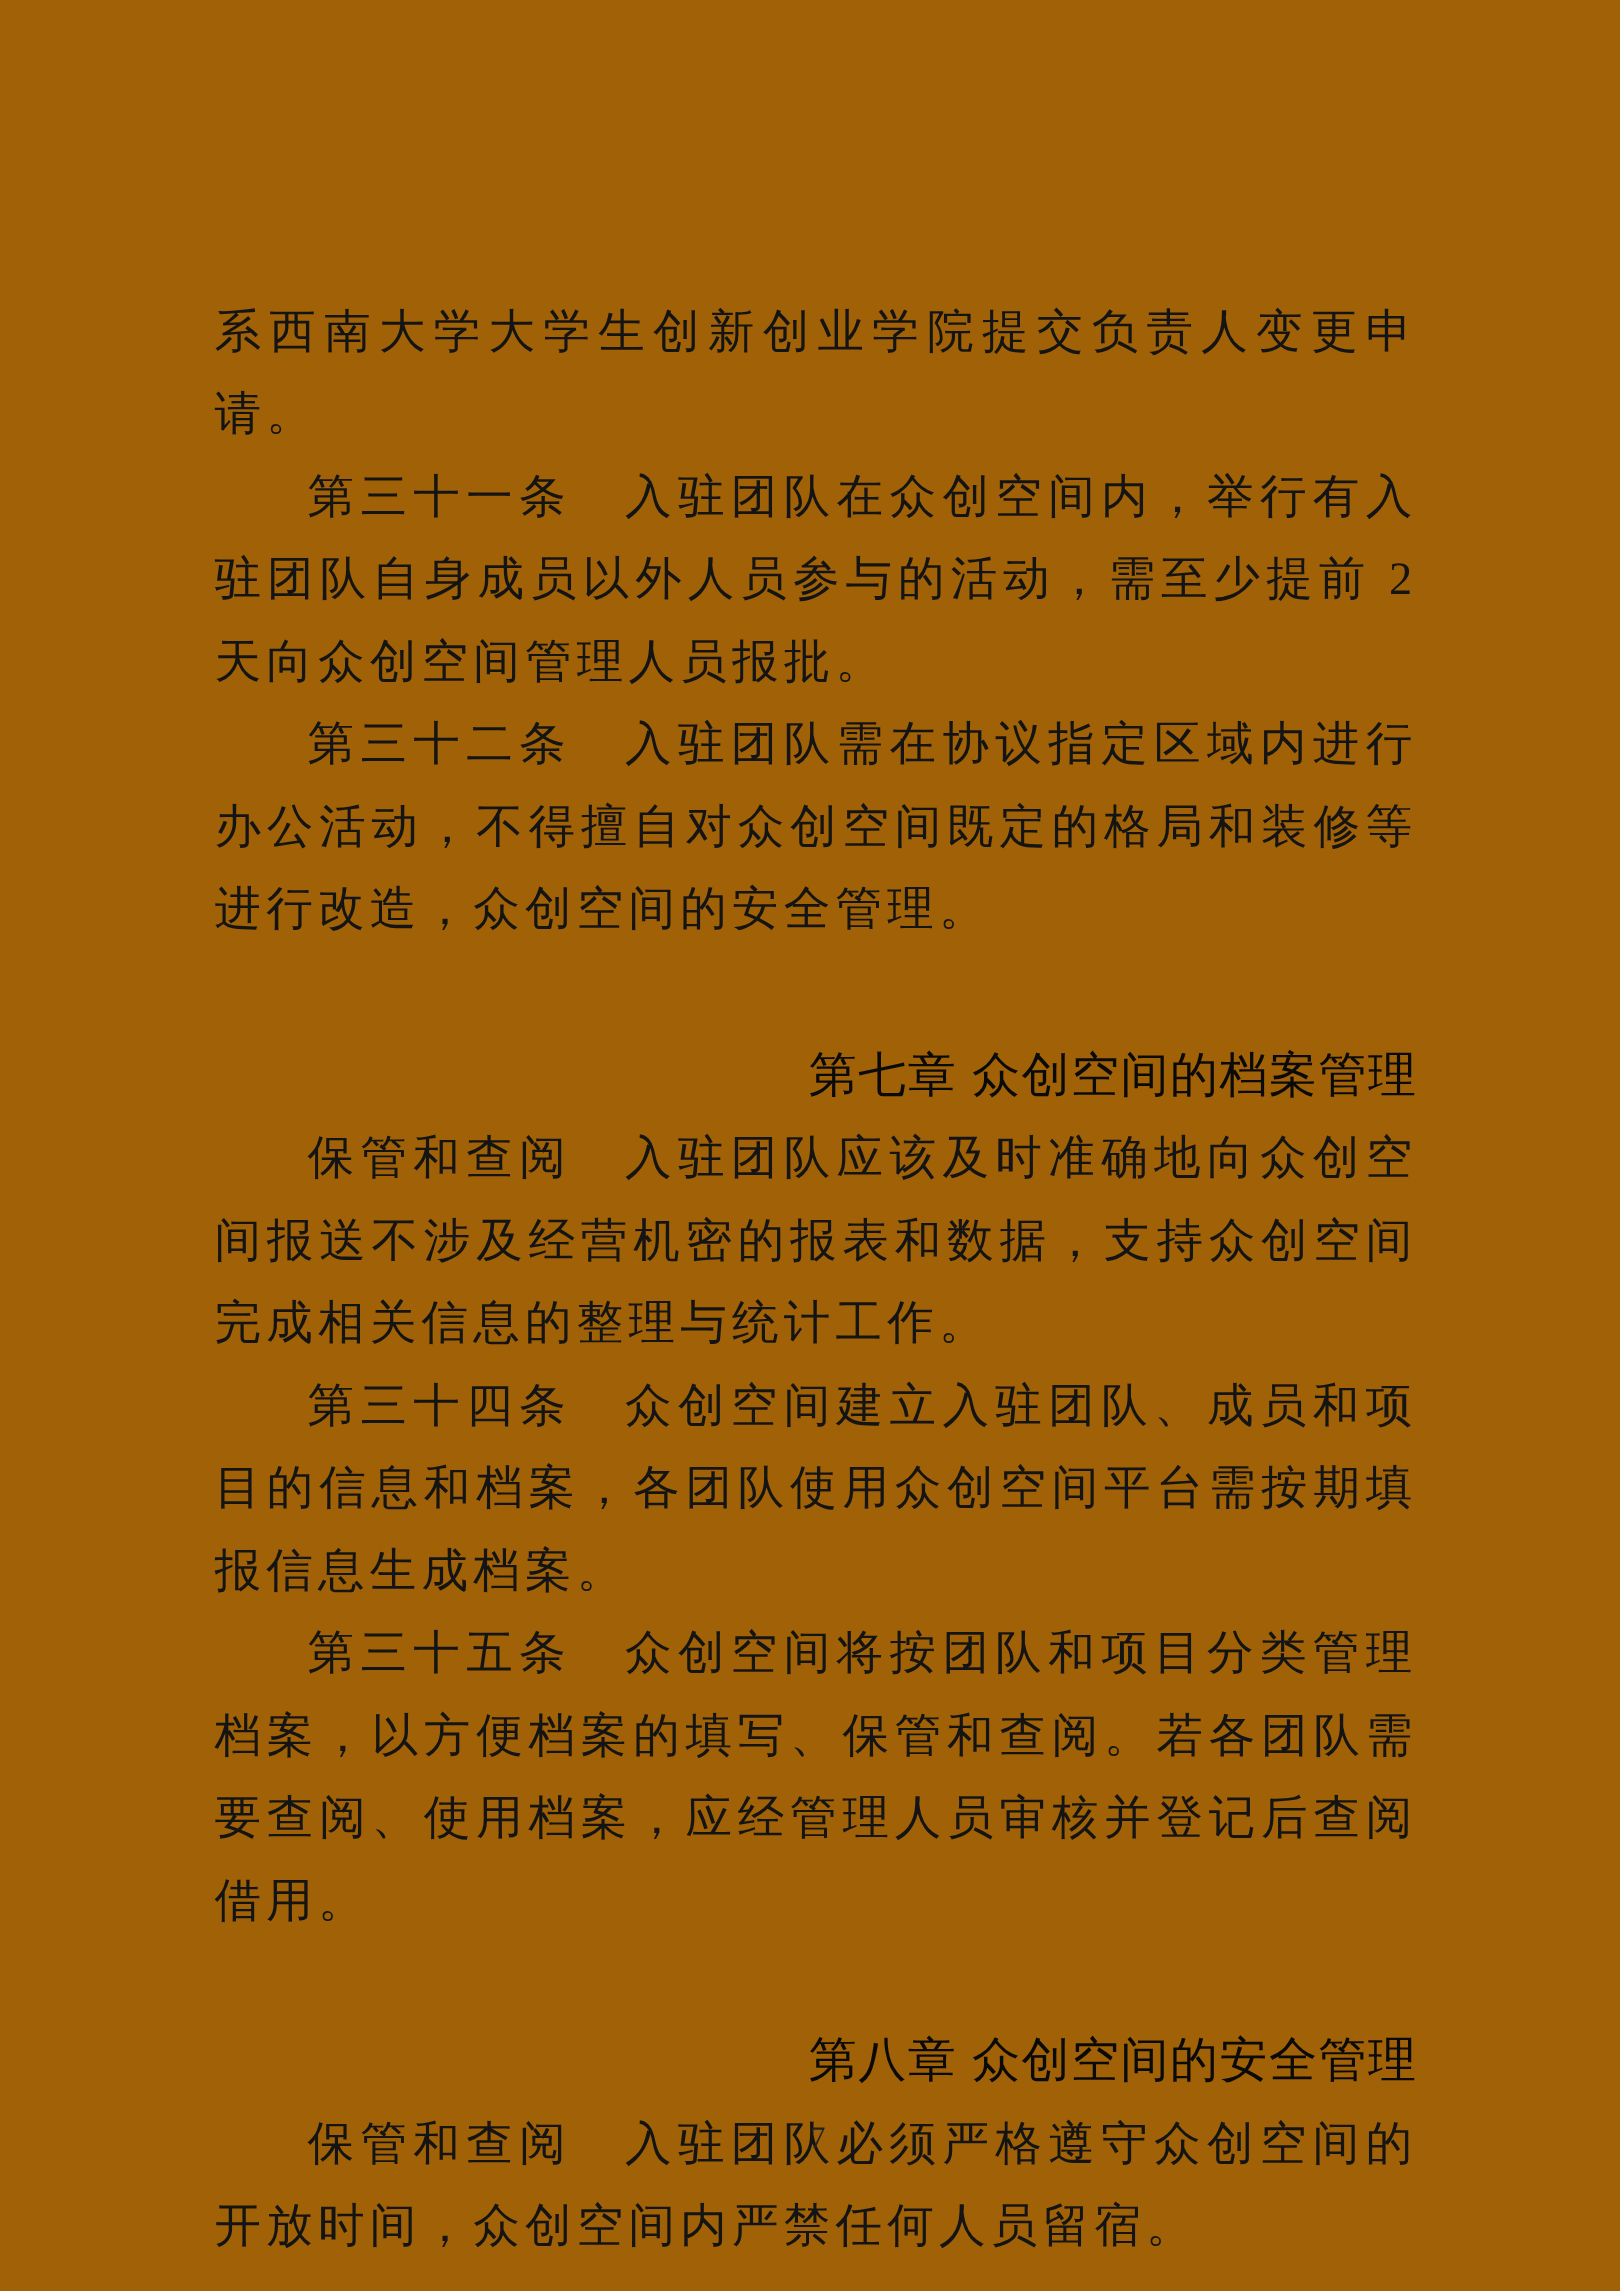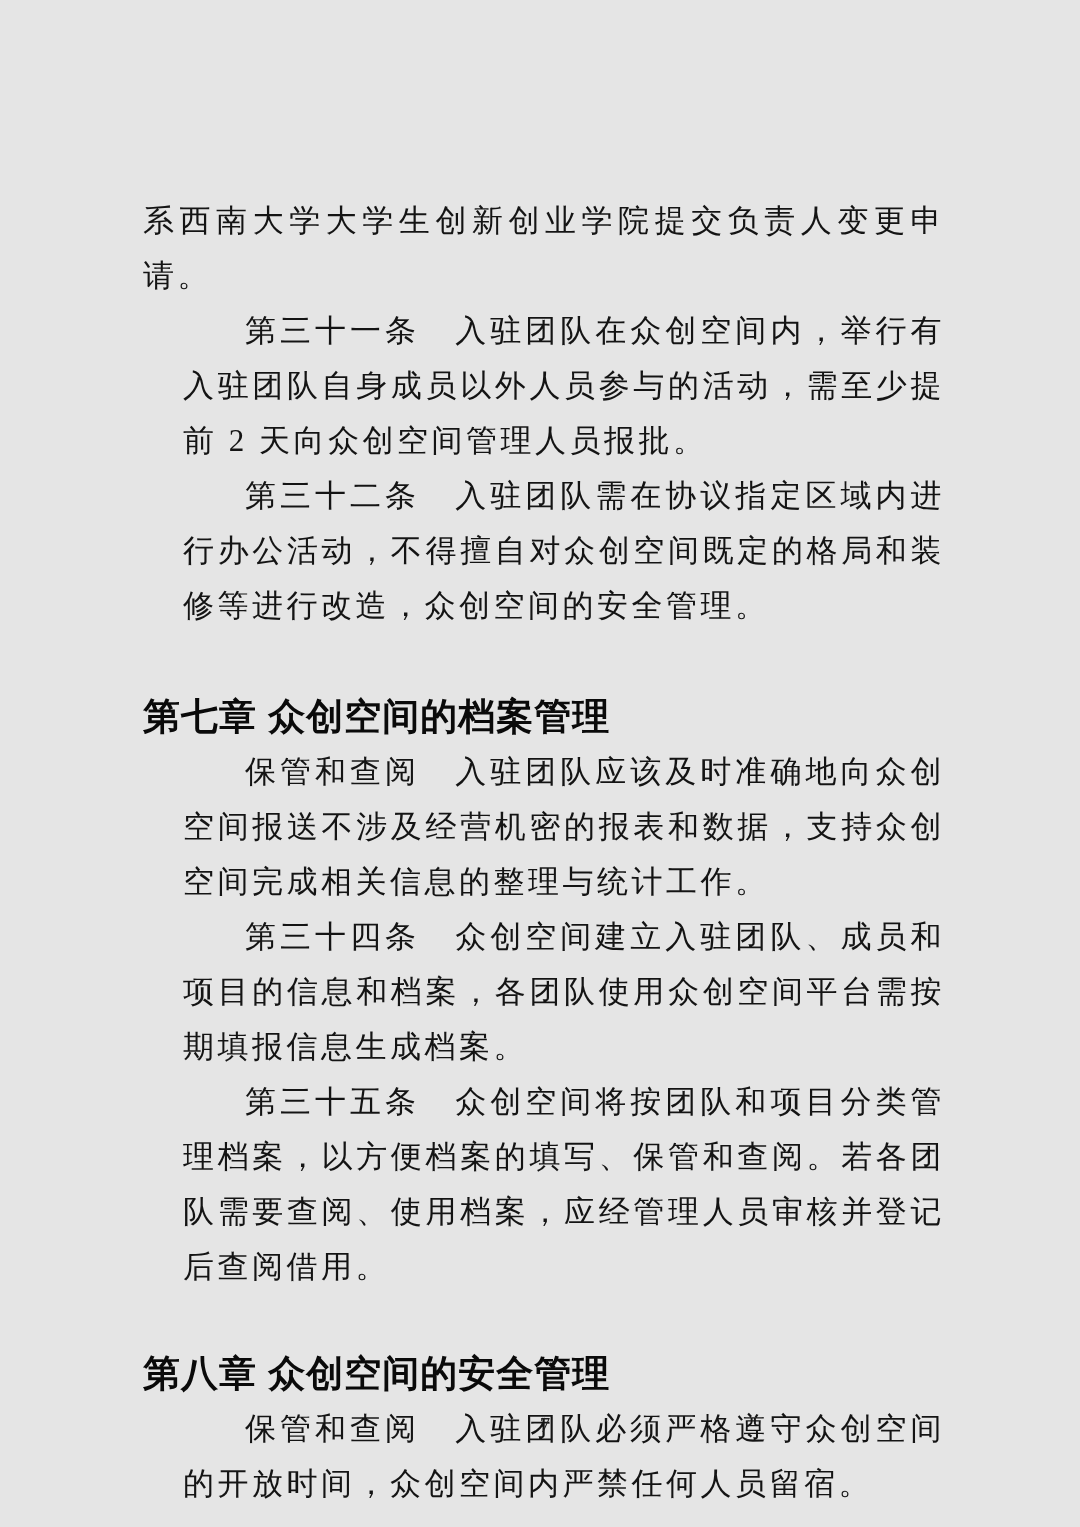--- a/index.html
+++ b/index.html
@@ -4,21 +4,21 @@
 <style>
   html, body {
     margin: 0;
     padding: 0;
     background: #ffffff;
   }
   .page {
     position: relative;
     width: 1080px;
     height: 1527px;
-    background: #e5e5e5;
+    background: #a16207;
     overflow: hidden;
     font-family: "Liberation Serif", "DejaVu Serif", serif;
     color: #141414;
   }
   .content {
     position: absolute;
     left: 143px;
     top: 193px;
     width: 802px;
   }
@@ -26,30 +26,29 @@
     margin: 0;
     font-size: 31px;
     line-height: 55px;
     letter-spacing: 3.5px;
     text-align: justify;
     text-justify: inter-character;
     word-break: break-all;
   }
   p.indented {
     text-indent: 62px;
-    margin-left: 40px;
   }
   h2.chapter {
     margin: 0;
     font-family: "Liberation Sans", "DejaVu Sans", sans-serif;
-    font-weight: bold;
-    font-size: 37px;
+    font-weight: normal;
+    font-size: 32px;
     line-height: 55px;
     letter-spacing: 1px;
-    text-align: left;
+    text-align: right;
     color: #0a0a0a;
   }
   h2.chapter-7 { margin-top: 56px; }
   h2.chapter-8 { margin-top: 52px; }
   .page-number {
     position: absolute;
     left: 0;
     top: 1412px;
     width: 1090px;
     text-align: center;

